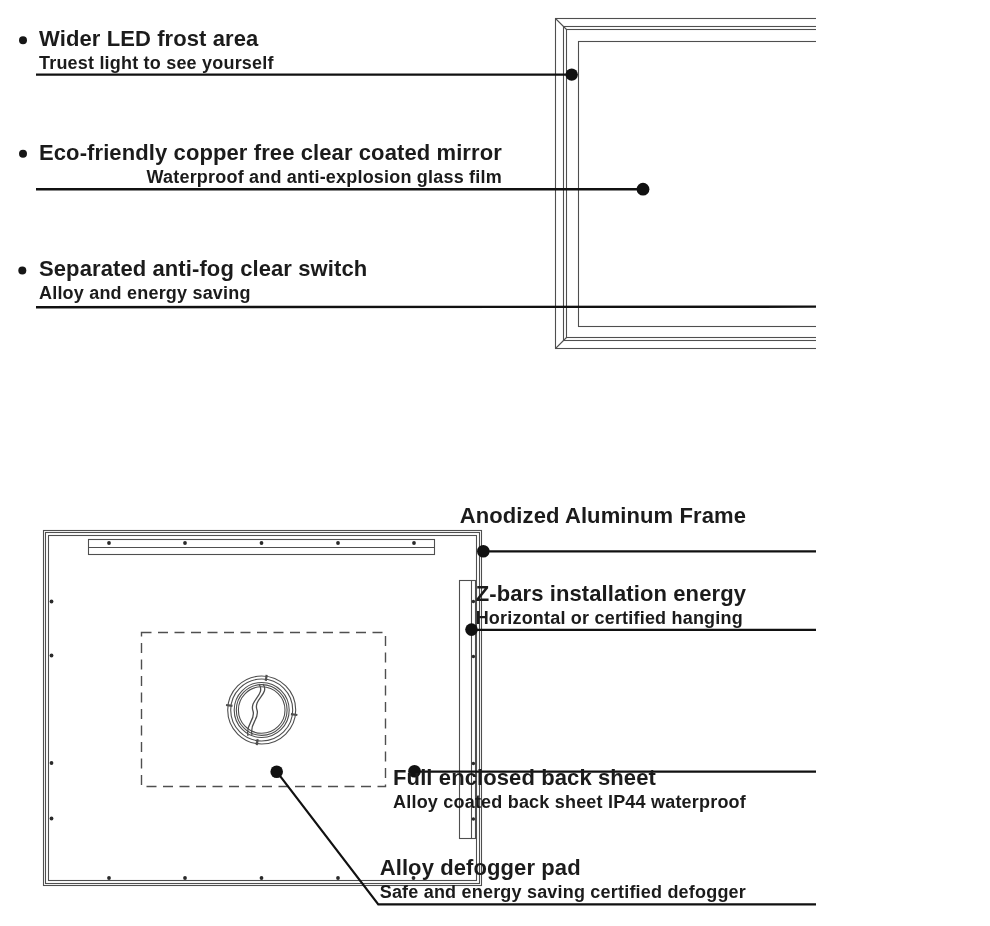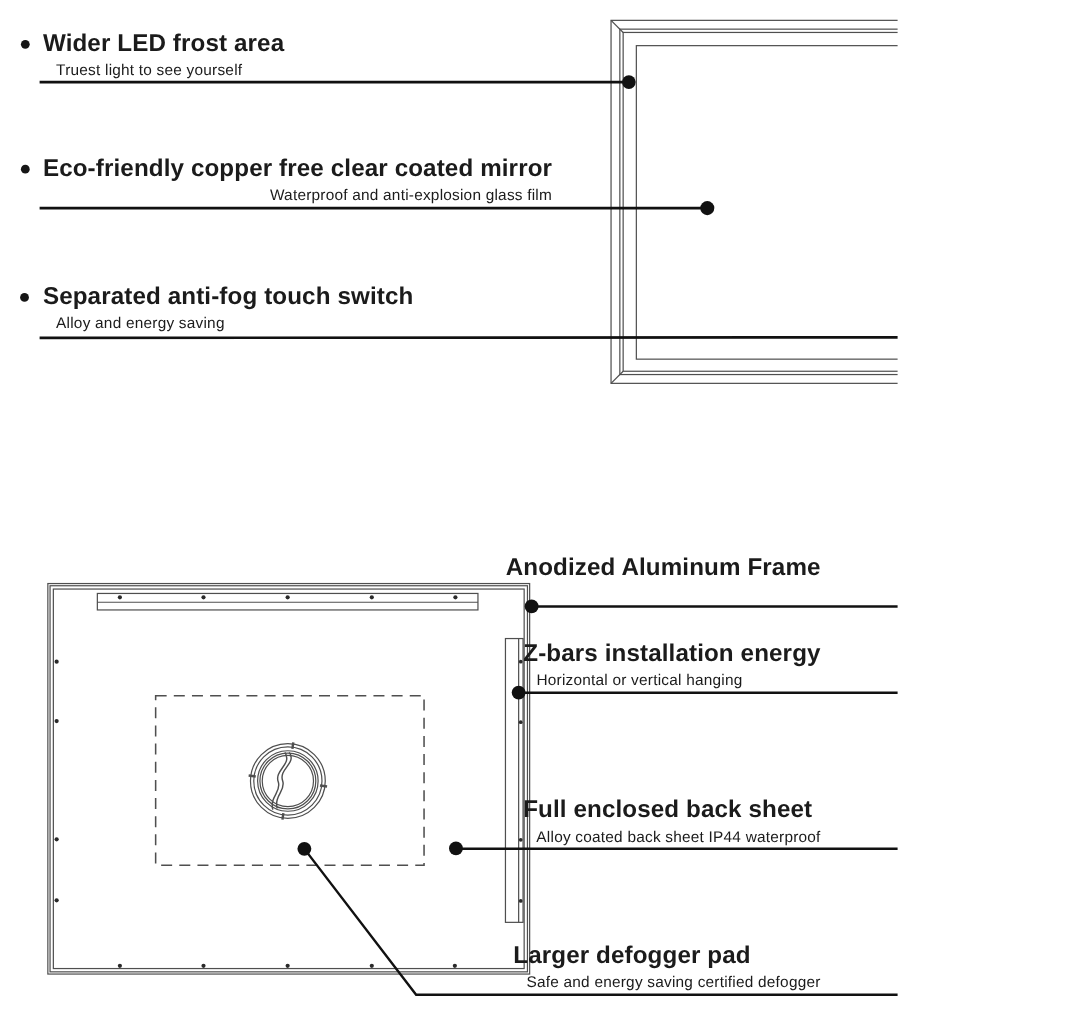--- a/index.html
+++ b/index.html
@@ -5,21 +5,21 @@
   html,body{margin:0;padding:0;background:#fff;}
   #page{
     position:relative;width:816px;height:926px;background:#ffffff;
     font-family:"Liberation Sans", sans-serif;overflow:hidden;
   }
   #diagram-svg{position:absolute;left:0;top:0;width:990px;height:926px;}
   .ft{position:absolute;color:#1b1b1b;white-space:nowrap;}
   .ft-left{left:39px;text-align:left;}
   .ft-right{right:70px;text-align:left;}
   .ft-title{font-size:22px;font-weight:bold;line-height:26px;letter-spacing:0.1px;}
-  .ft-sub{font-size:14px;font-weight:normal;line-height:22px;letter-spacing:0.2px;margin-left:12px;}
+  .ft-sub{font-size:18px;font-weight:bold;line-height:22px;letter-spacing:0.2px;}
 </style>
 </head>
 <body>
 
 <div id="page">
 
   <svg id="diagram-svg" viewBox="0 0 990 926" xmlns="http://www.w3.org/2000/svg">
 
     <g fill="none" stroke="#4f4f4f" stroke-width="1.1">
       <rect x="555.5" y="18.5" width="414" height="330"></rect>
@@ -121,36 +121,36 @@
     <div class="ft-title">Wider LED frost area</div>
     <div class="ft-sub">Truest light to see yourself</div>
   </div>
 
   <div class="ft ft-left" style="top:140px;text-align:right;">
     <div class="ft-title">Eco-friendly copper free clear coated mirror</div>
     <div class="ft-sub">Waterproof and anti-explosion glass film</div>
   </div>
 
   <div class="ft ft-left" style="top:256px;">
-    <div class="ft-title">Separated anti-fog touch switch</div>
+    <div class="ft-title">Separated anti-fog clear switch</div>
     <div class="ft-sub">Alloy and energy saving</div>
   </div>
 
   <div class="ft ft-right" style="top:503px;">
     <div class="ft-title">Anodized Aluminum Frame</div>
   </div>
 
   <div class="ft ft-right" style="top:581px;">
     <div class="ft-title">Z-bars installation energy</div>
-    <div class="ft-sub">Horizontal or vertical hanging</div>
+    <div class="ft-sub">Horizontal or certified hanging</div>
   </div>
 
-  <div class="ft ft-right" style="top:723px;">
+  <div class="ft ft-right" style="top:765px;">
     <div class="ft-title">Full enclosed back sheet</div>
     <div class="ft-sub">Alloy coated back sheet IP44 waterproof</div>
   </div>
 
   <div class="ft ft-right" style="top:855px;">
-    <div class="ft-title">Larger defogger pad</div>
+    <div class="ft-title">Alloy defogger pad</div>
     <div class="ft-sub">Safe and energy saving certified defogger</div>
   </div>
 
 </div>
 
 </body></html>

